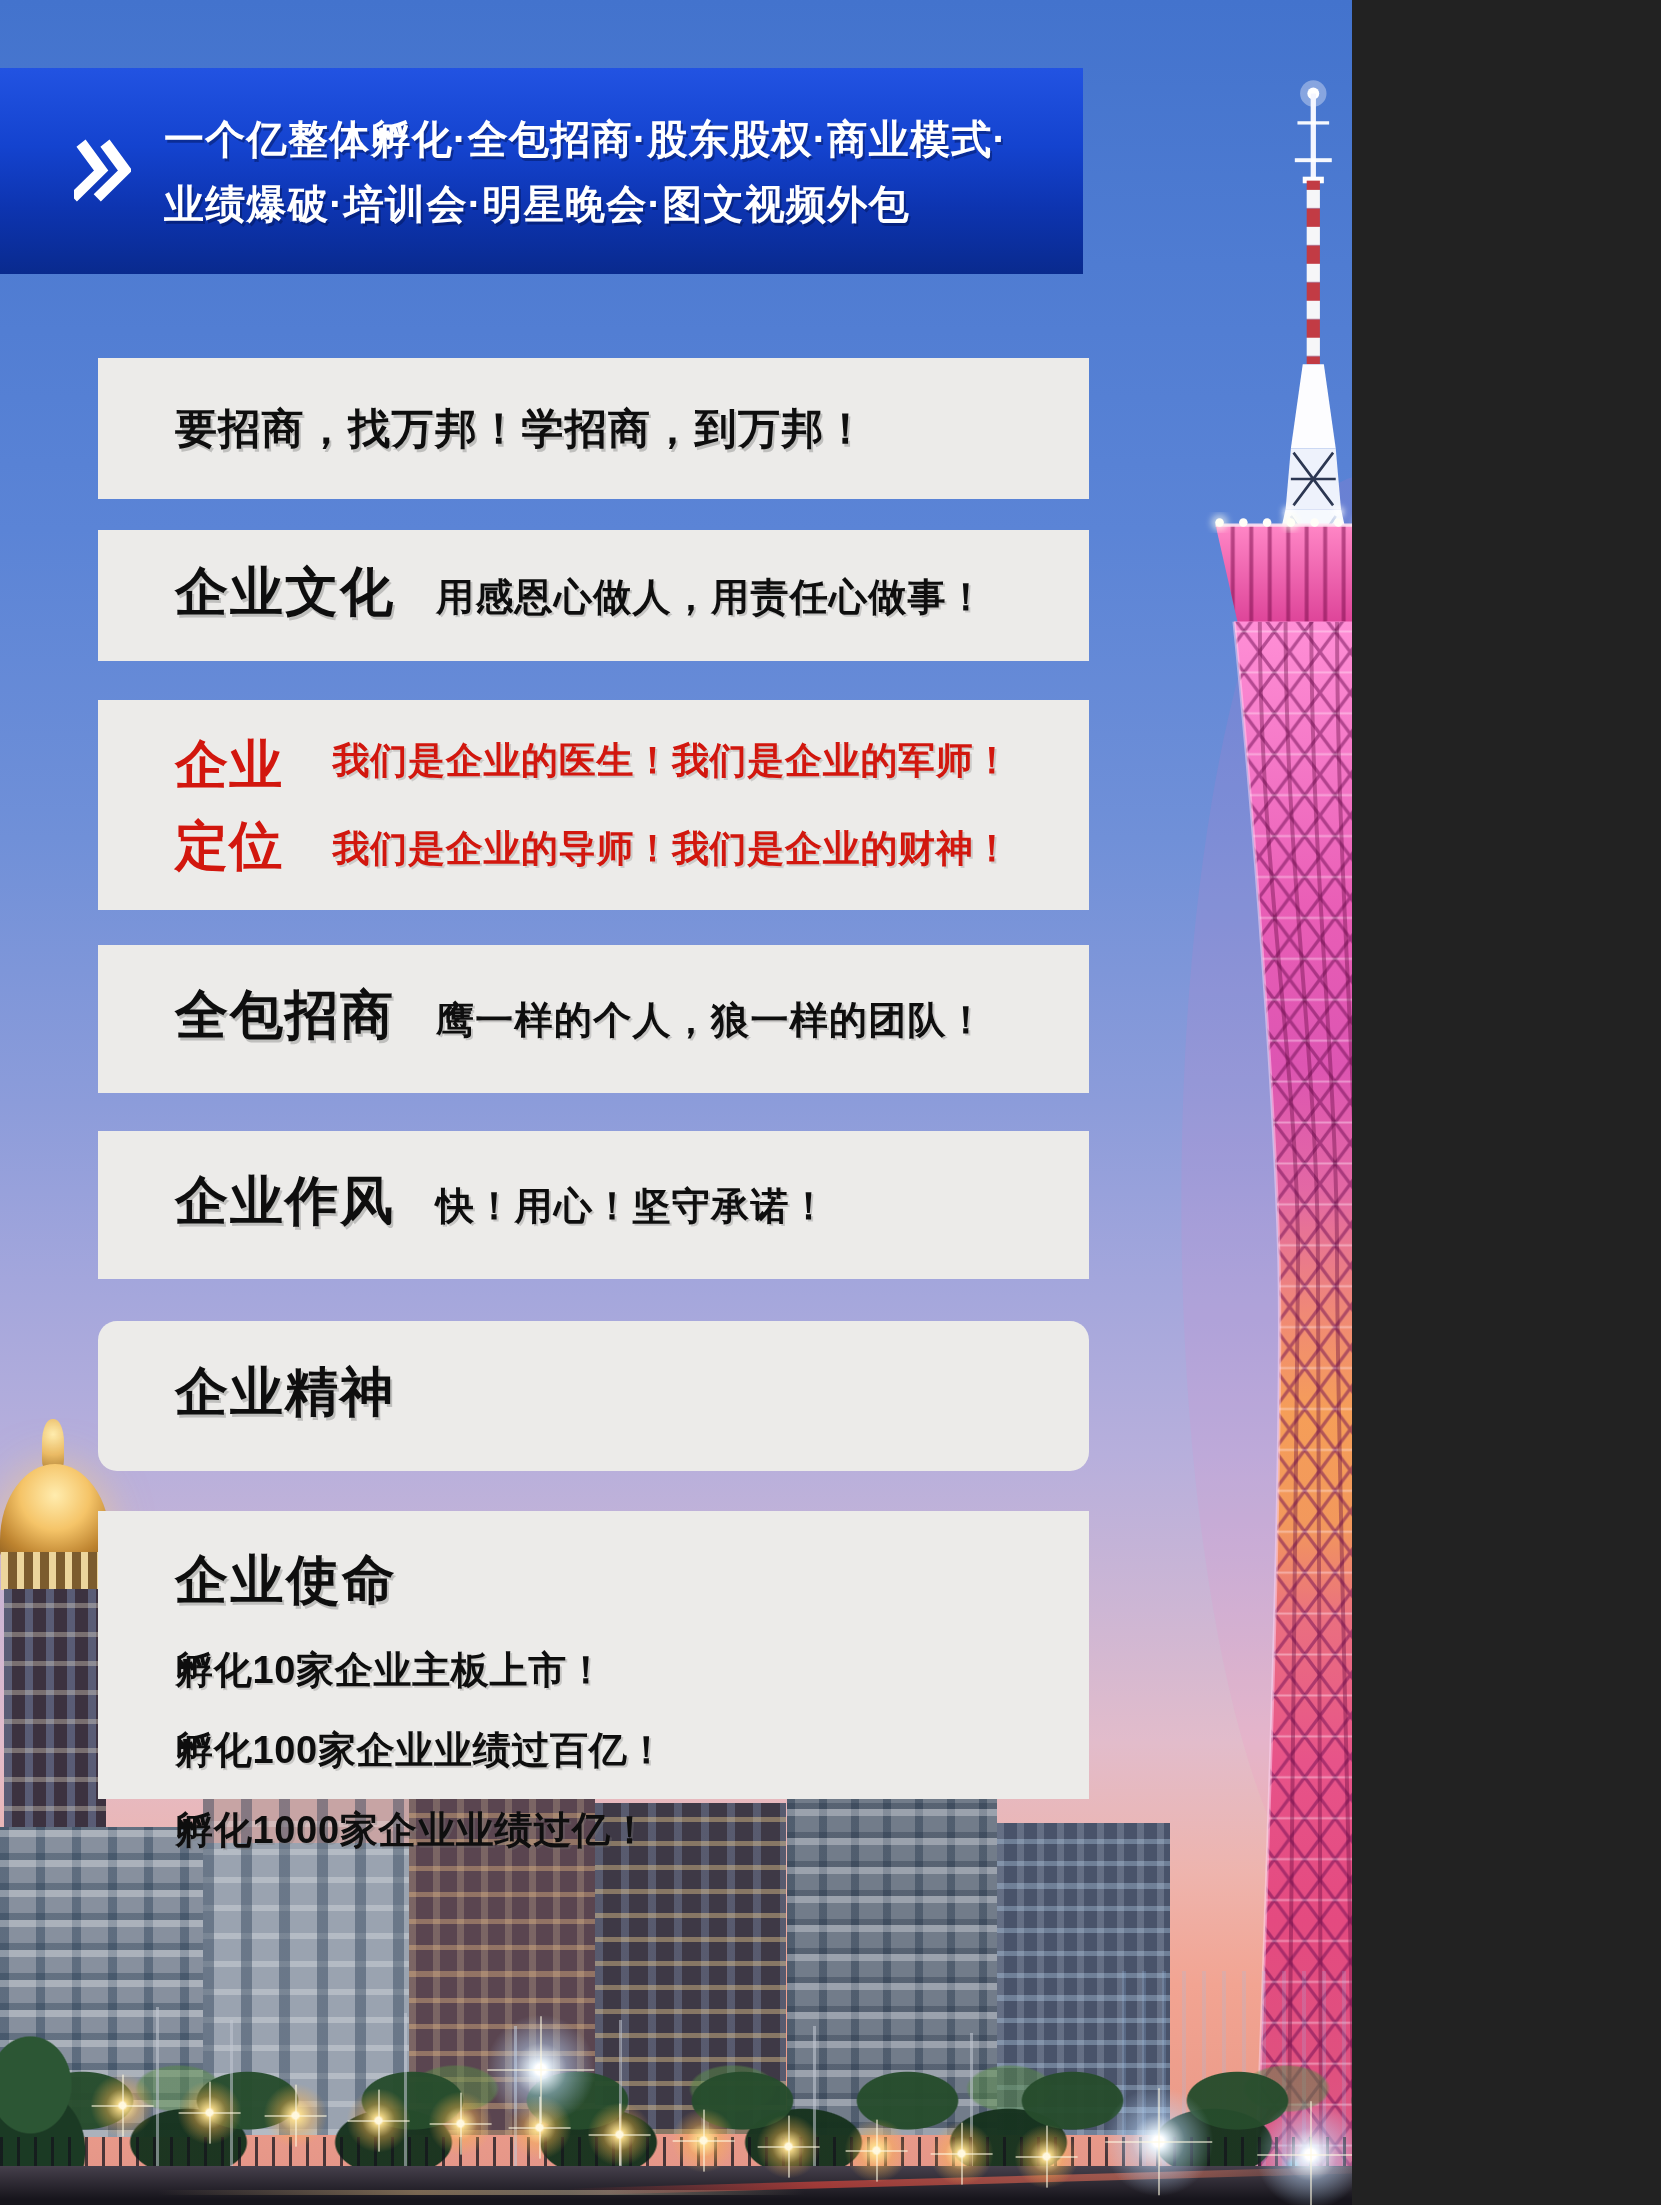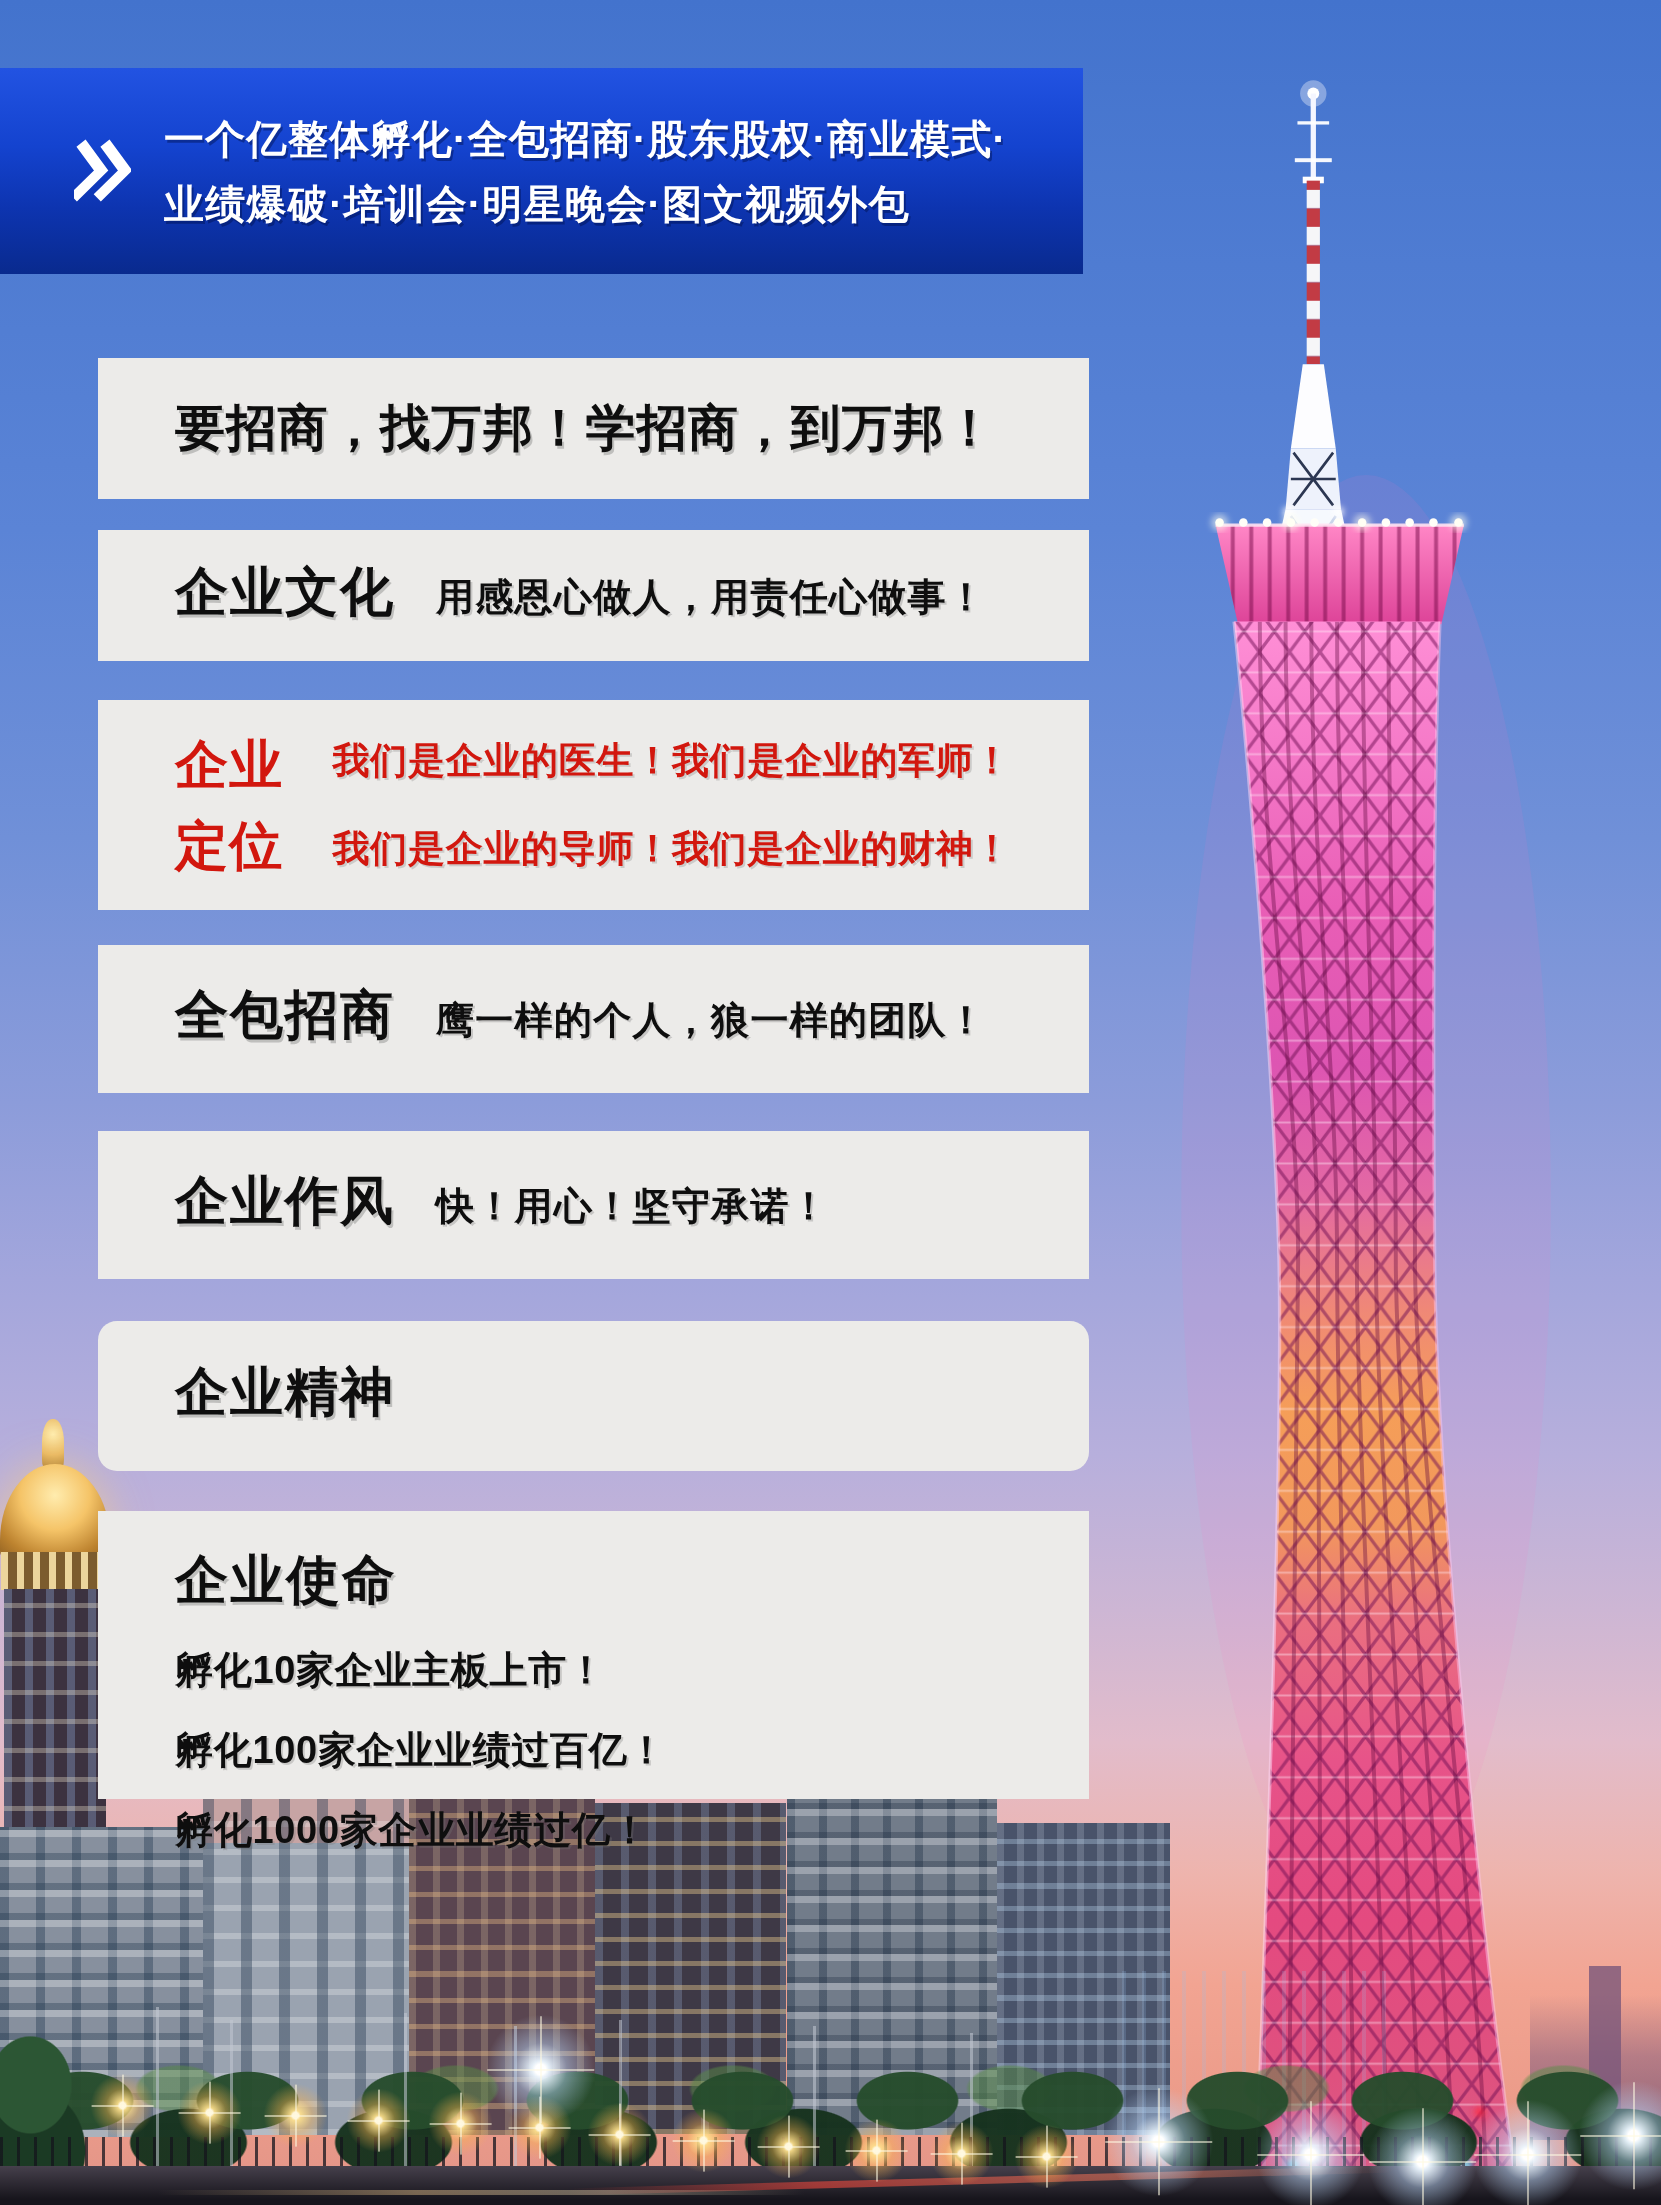--- a/index.html
+++ b/index.html
@@ -1,17 +1,17 @@
 <!DOCTYPE html>
 <html style="font-size:10.6px"><head>
 <meta charset="utf-8">
 <style>
   html,body{margin:0;padding:0;background:#222;}
   .poster{
-    position:relative;width:1661px;height:2205px;overflow:hidden;
+    position:relative;width:1352px;height:2205px;overflow:hidden;
     font-family:"Liberation Sans","DejaVu Sans",sans-serif;
   }
   
   .sky{
     position:absolute;inset:0;z-index:0;
     background:linear-gradient(180deg,
       #4373cd 0%, #4f7cd2 12%, #5b84d6 24%, #7090d8 38%,
       #8c9cda 50%, #a3a6dc 58%, #b7afdc 66%, #cdb6d4 73%,
       #e2bccb 79%, #eeb4ad 85%, #f2a492 90%, #ec9c8a 95%, #e29488 100%);
   }
@@ -100,21 +100,21 @@
   .banner{position:absolute;left:0;top:68px;width:1083px;height:206px;z-index:10;
     background:linear-gradient(180deg,#2253e2 0%,#1443cf 38%,#0d34b0 68%,#092a8e 100%);
     display:flex;align-items:center;}
   .banner-icon{position:absolute;left:74px;top:63px;width:57px;height:79px;}
   .banner-text{margin-left:164px;display:flex;flex-direction:column;gap:25px;
     color:#fff;font-weight:bold;font-size:40px;letter-spacing:1.3px;line-height:1;
     text-shadow:2px 2.6px 0 rgba(0,18,80,.45);}
   
   .panel{position:absolute;left:98px;width:991px;background:#ecebe9;z-index:10;color:#0e0e0e;}
   .p-slogan{top:358px;height:141px;display:flex;align-items:center;}
-  .p-slogan .big{margin-left:77px;font-size:50px;font-weight:bold;letter-spacing:1.3px;
+  .p-slogan .big{margin-left:77px;font-size:42px;font-weight:bold;letter-spacing:1.3px;
     text-shadow:2px 2.6px 0 rgba(110,110,110,.35);}
   .p-row{display:flex;align-items:baseline;}
   .p-culture{top:530px;height:131px;}
   .p-traits{top:945px;height:148px;}
   .p-style{top:1131px;height:148px;}
   .p-spirit{top:1321px;height:150px;border-radius:19px;}
   .p-culture .p-row,.p-traits .p-row,.p-style .p-row,.p-spirit .p-row{
     position:absolute;left:77px;right:26.4px;top:50%;transform:translateY(-54%);}
   .lbl{font-size:53px;font-weight:bold;letter-spacing:2px;white-space:nowrap;
     text-shadow:2px 2.6px 0 rgba(110,110,110,.35);}

